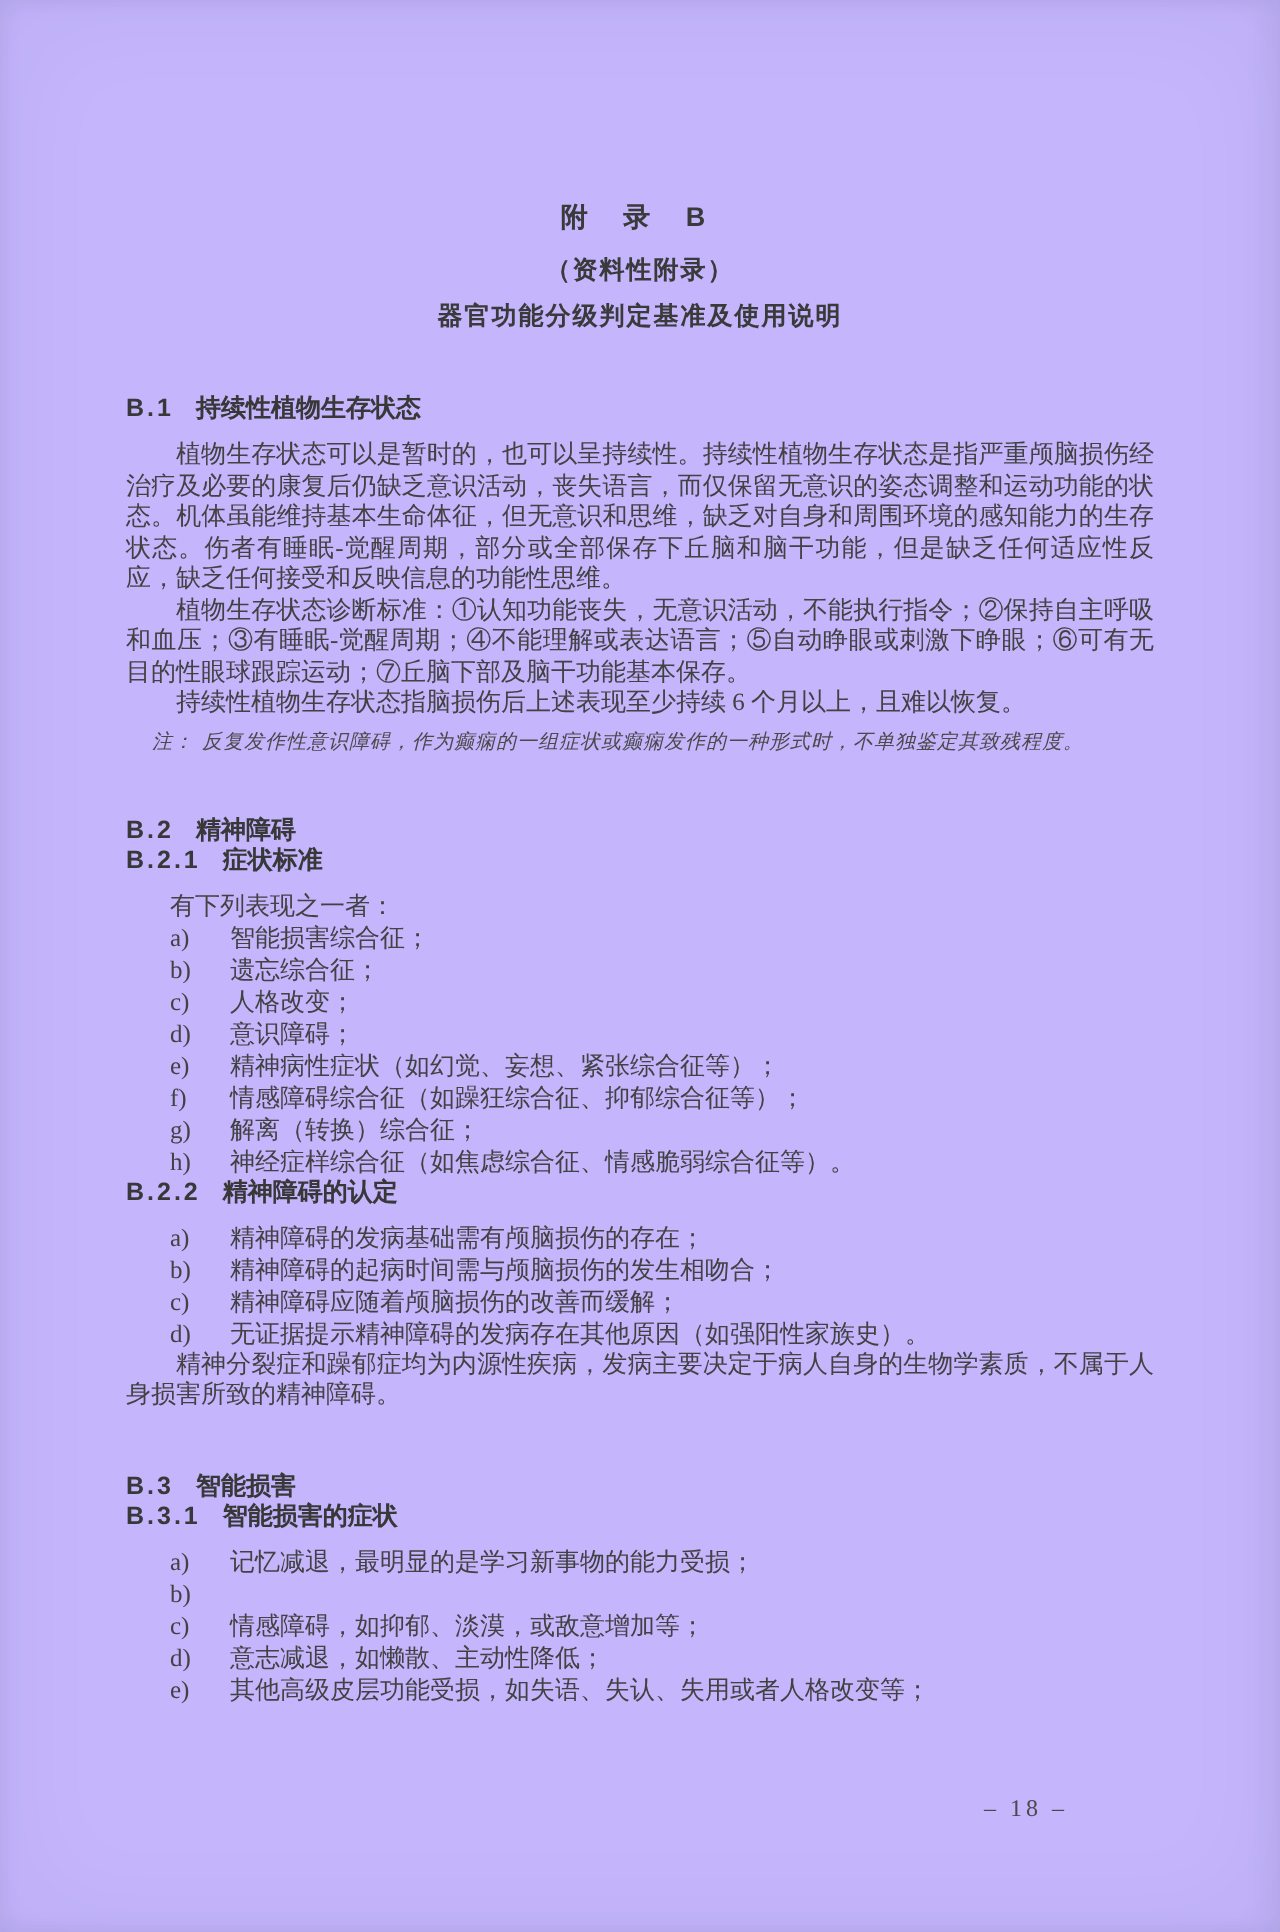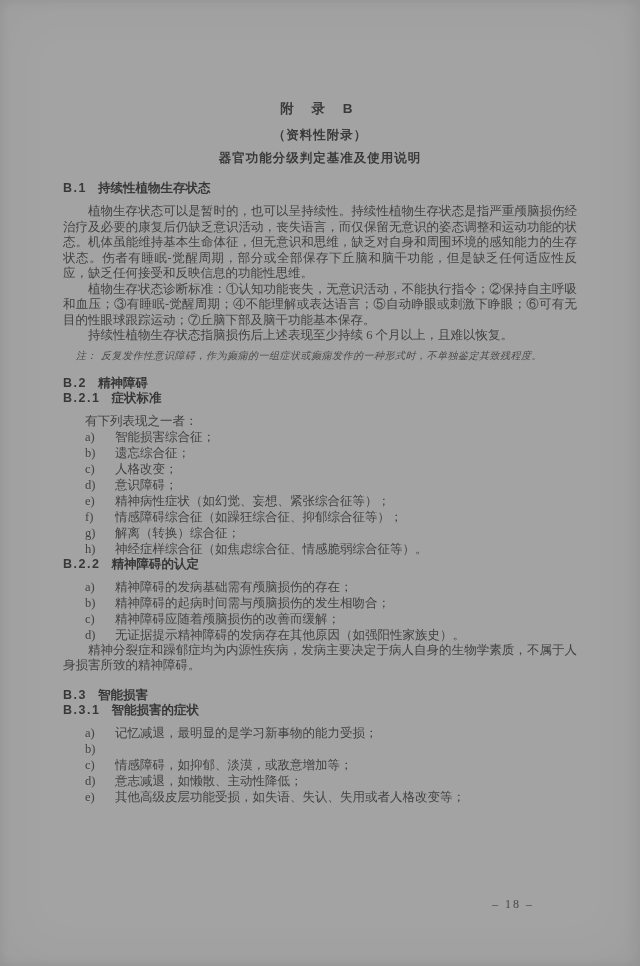--- a/index.html
+++ b/index.html
@@ -4,40 +4,40 @@
 <style>
   html,body{margin:0;padding:0;}
   body{
     width:640px;height:966px;
     background:#ffffff;
     font-family:"Liberation Serif","DejaVu Serif",serif;
   }
   .page{
     position:relative;
     width:640px;height:966px;
-    background:#a3a3a3;
+    background:#c4b5fd;
     box-shadow:inset 0 0 60px rgba(0,0,0,0.045), inset -6px 0 14px rgba(0,0,0,0.05), inset 4px 0 10px rgba(0,0,0,0.03);
     color:#3e3e3e;
     overflow:hidden;
   }
   .content{
     padding:100px 63px 0 63px;
   }
   
   .doc-header{ text-align:center; font-family:"Liberation Sans","DejaVu Sans",sans-serif; font-weight:bold; color:#3a3a3a;}
   .h1{ font-size:13.5px; letter-spacing:7px; margin-bottom:9px;}
   .h2{ font-size:12.5px; margin-bottom:6px; letter-spacing:1px;}
   .h3{ font-size:12.5px; letter-spacing:1px;}
 
   .sec-heading{
     font-family:"Liberation Sans","DejaVu Sans",sans-serif;
     font-weight:bold; font-size:12.5px; color:#383838;
     margin:0; line-height:15px;
   }
-  .lvl1{ margin-top:14px; }
+  .lvl1{ margin-top:30px; }
   .lvl2{ }
   .sec-id{ letter-spacing:1.5px; margin-right:11px; }
 
   .body-para{
     font-size:12.5px; line-height:15.5px; color:#424242;
     text-align:justify; text-indent:2em; margin:0;
   }
   .mt{ margin-top:8px; }
 
   .note{

